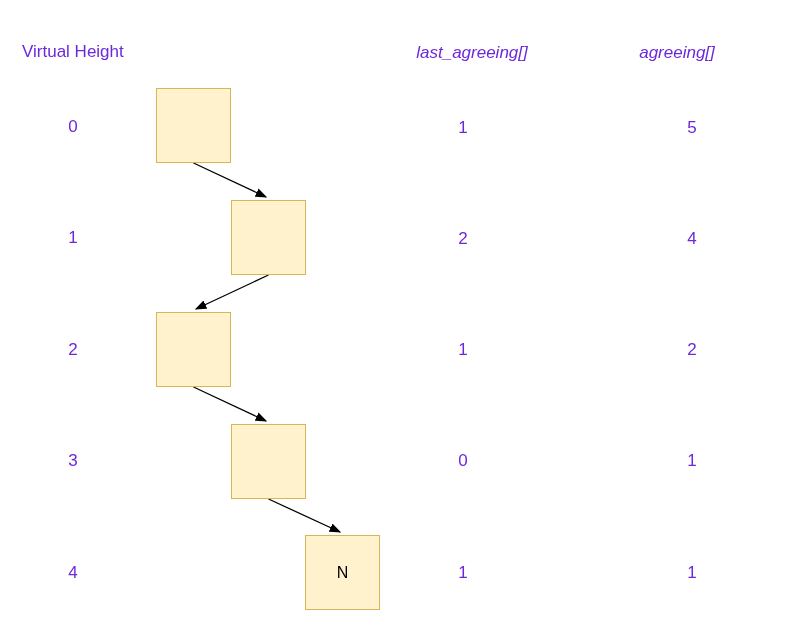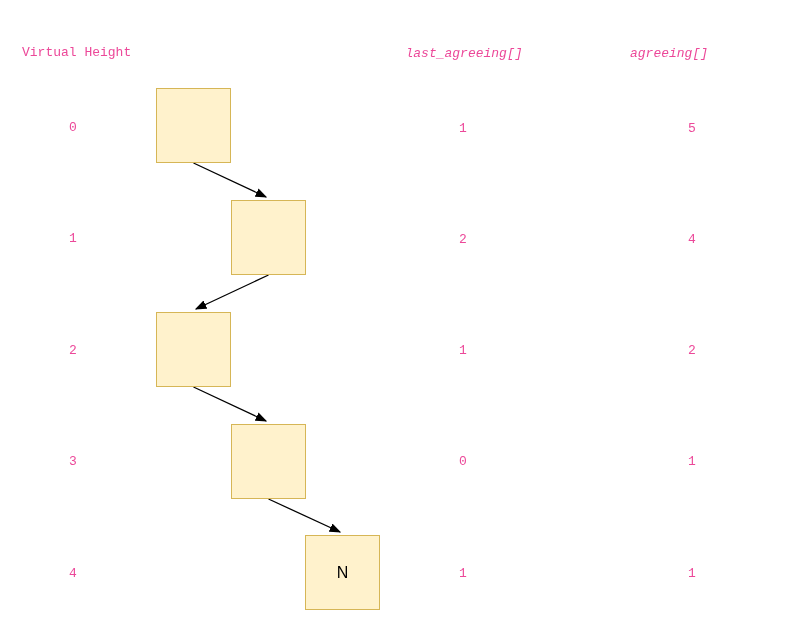--- a/index.html
+++ b/index.html
@@ -10,31 +10,31 @@
   }
   .canvas {
     position: relative;
     width: 800px;
     height: 619px;
     background: #ffffff;
     overflow: hidden;
   }
   .label {
     position: absolute;
-    color: #ec4899;
-    font-size: 13px;
+    color: #6d28d9;
+    font-size: 17px;
     white-space: nowrap;
     transform: translate(-50%, -50%);
-    font-family: Liberation Mono, monospace;
   }
   .label.left-anchor {
     transform: translate(0, -50%);
   }
   .col-header {
     font-style: italic;
+    margin-left: 8px;
   }
   .node {
     position: absolute;
     width: 73px;
     height: 73px;
     background: #fff2cc;
     border: 1px solid #d6b656;
     display: flex;
     align-items: center;
     justify-content: center;

